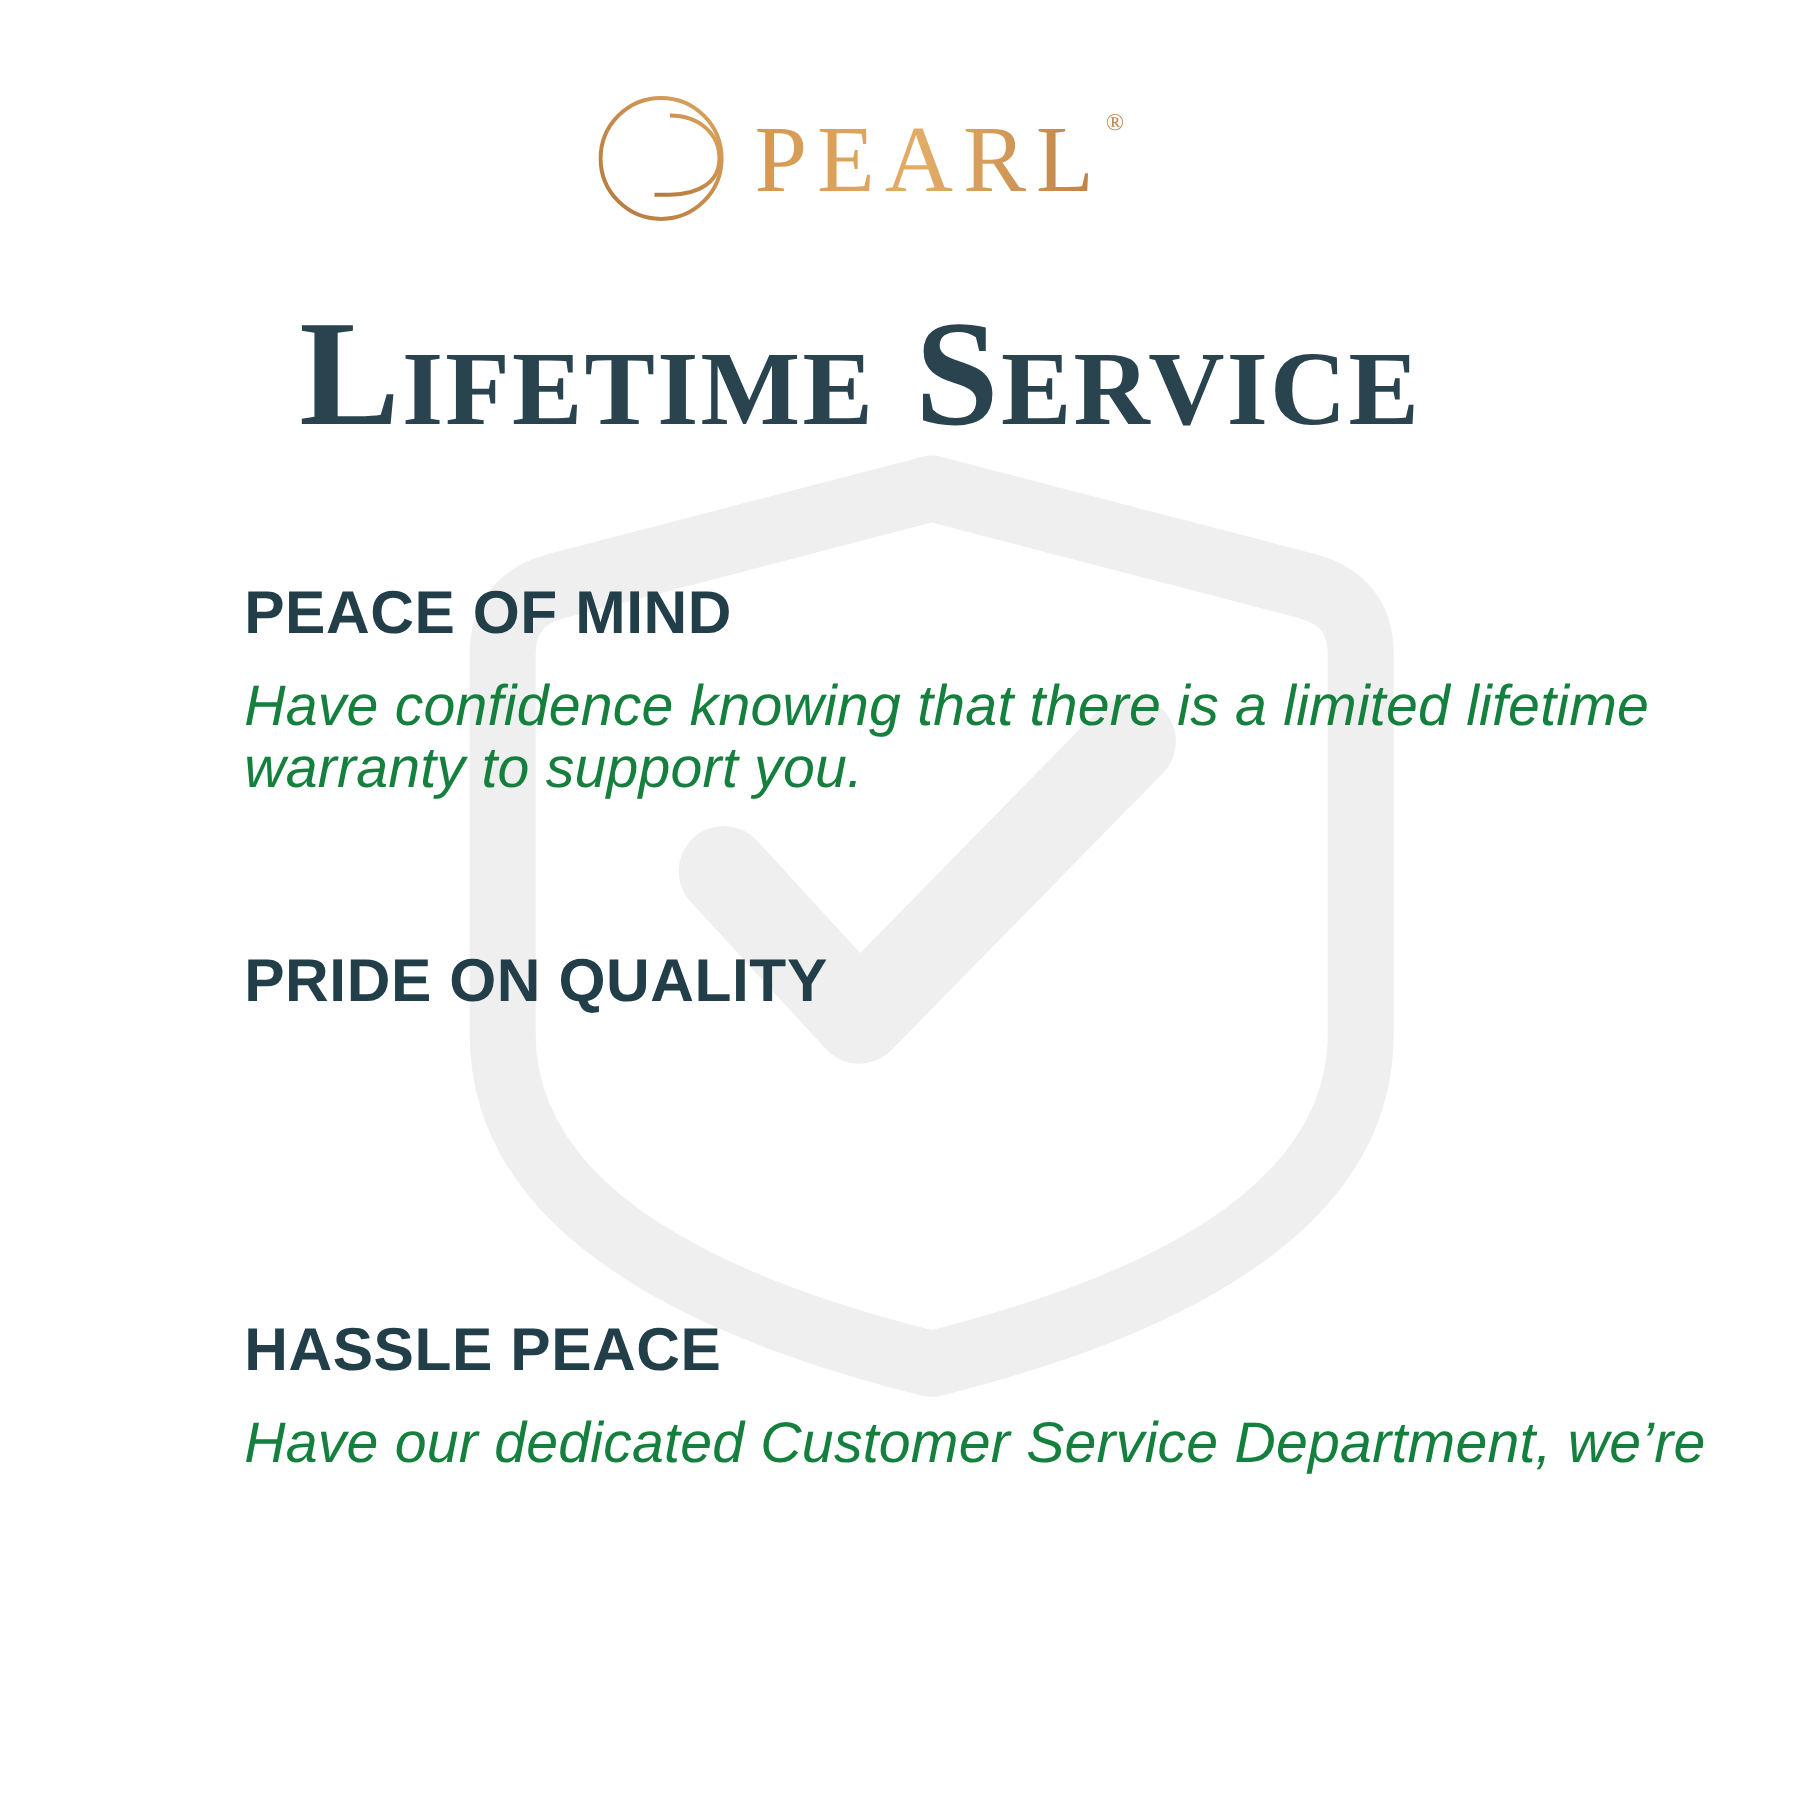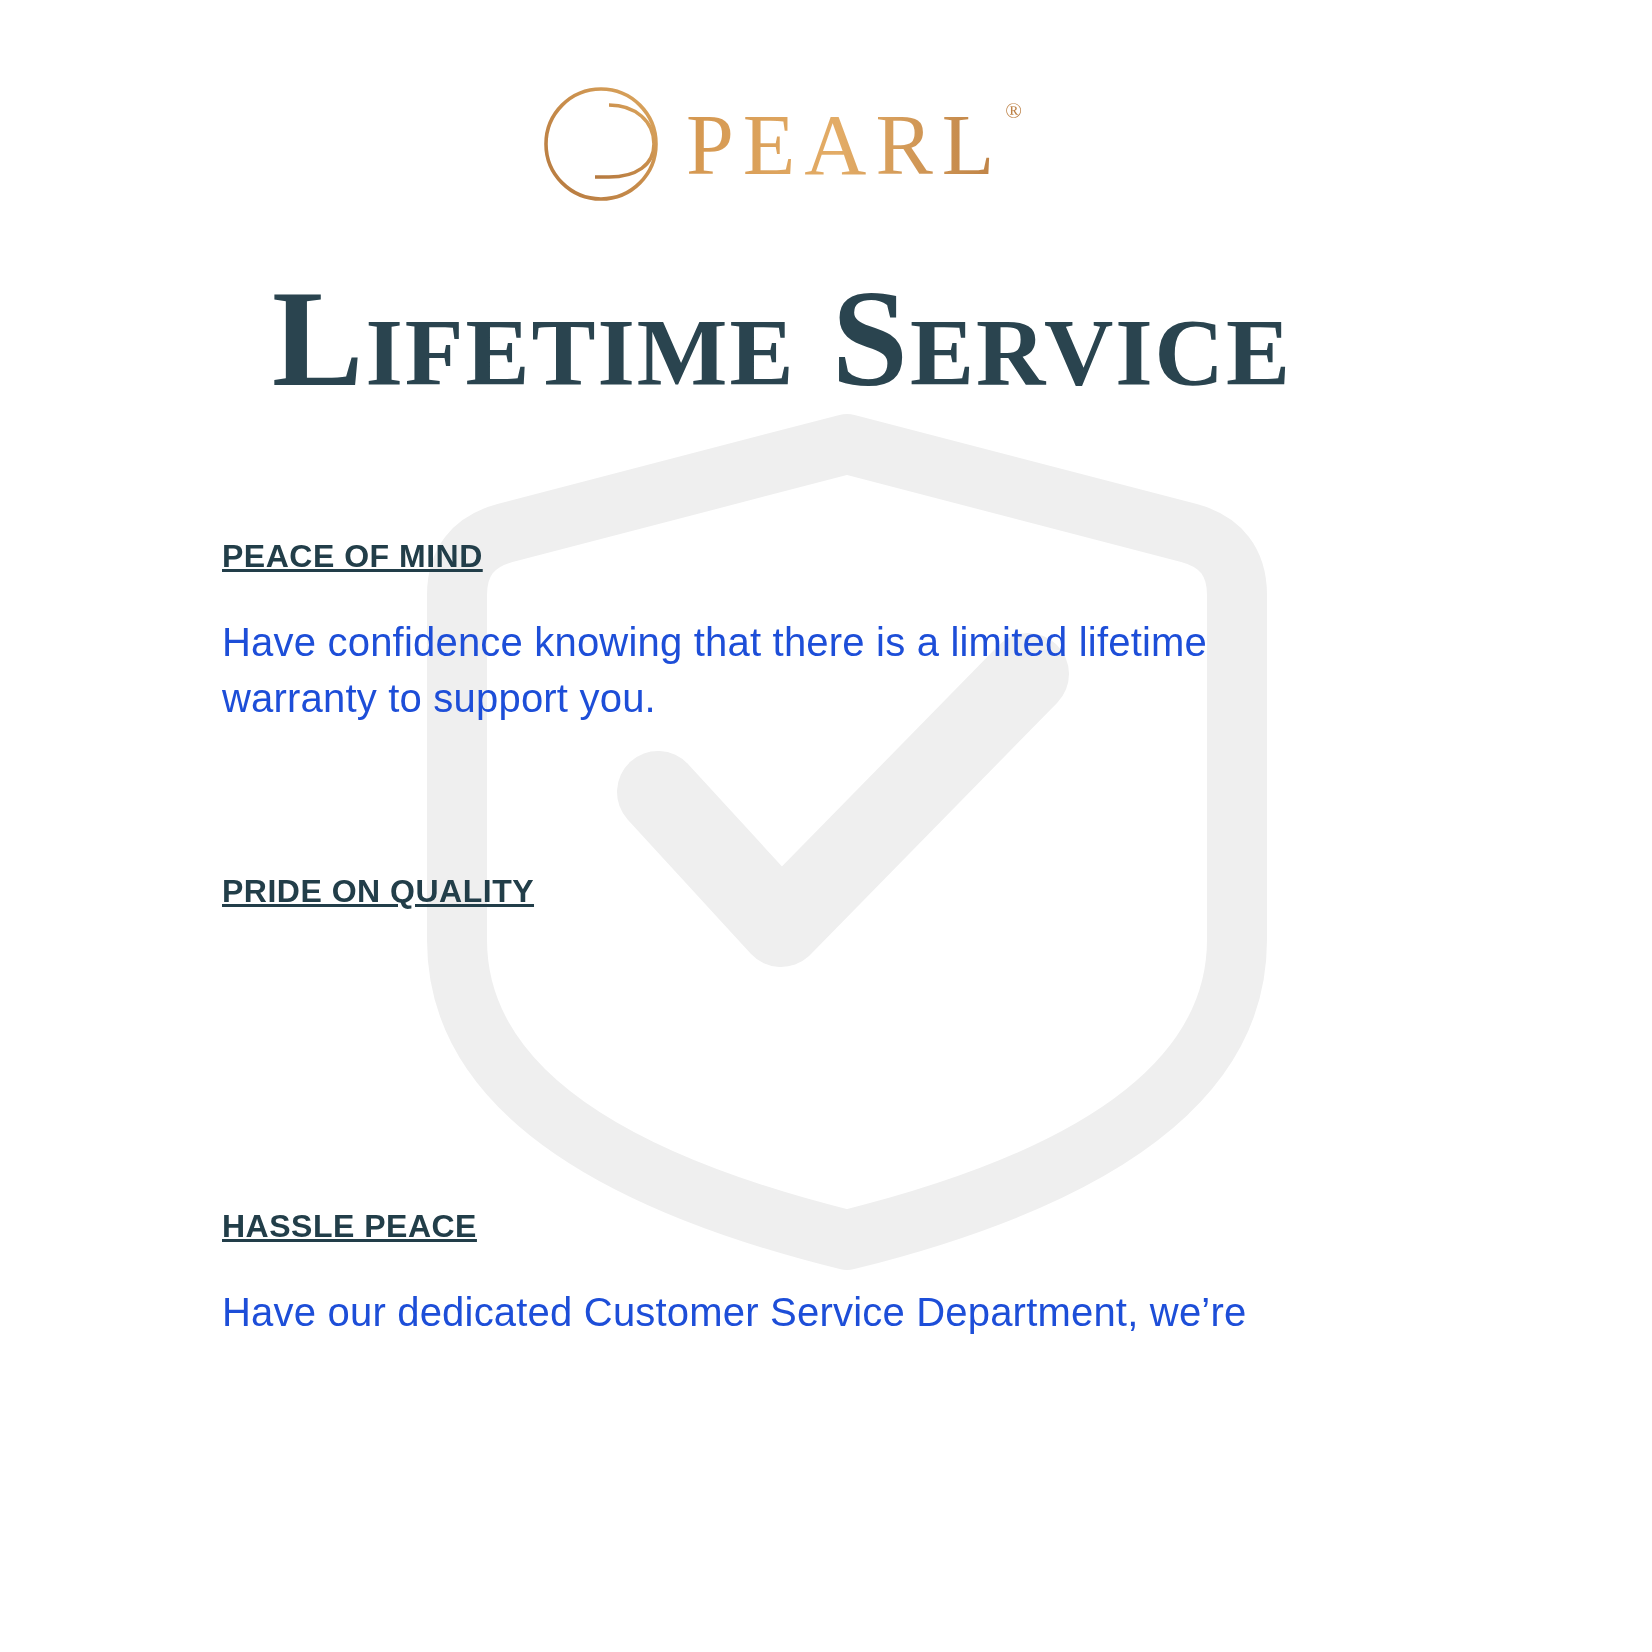--- a/index.html
+++ b/index.html
@@ -45,30 +45,30 @@
     font-size:137px;line-height:1;letter-spacing:2px;
     color:#2A444F;
     z-index:2;white-space:nowrap;
   }
   
   .feature{
     position:absolute;left:222px;width:1300px;z-index:2;
   }
   .feature h2{
     margin:0;
-    font-size:32px;line-height:56px;font-weight:700;
+    font-size:55px;line-height:56px;font-weight:700;
     letter-spacing:0.5px;
     color:#223E49;
-    text-decoration:underline;
   }
   .feature p{
     margin:30px 0 0 0;
-    font-size:40px;line-height:56px;font-weight:400;
+    font-size:52px;line-height:56px;font-weight:400;
     letter-spacing:0.2px;
-    color:#1d4ed8;
+    color:#15803d;
+    font-style:italic;
   }
   .feature p span{white-space:nowrap;}
   .s1{top:528px;}
   .s2{top:863px;}
   .s3{top:1198px;}
 </style>
 </head>
 <body>
 
 <div class="canvas">

